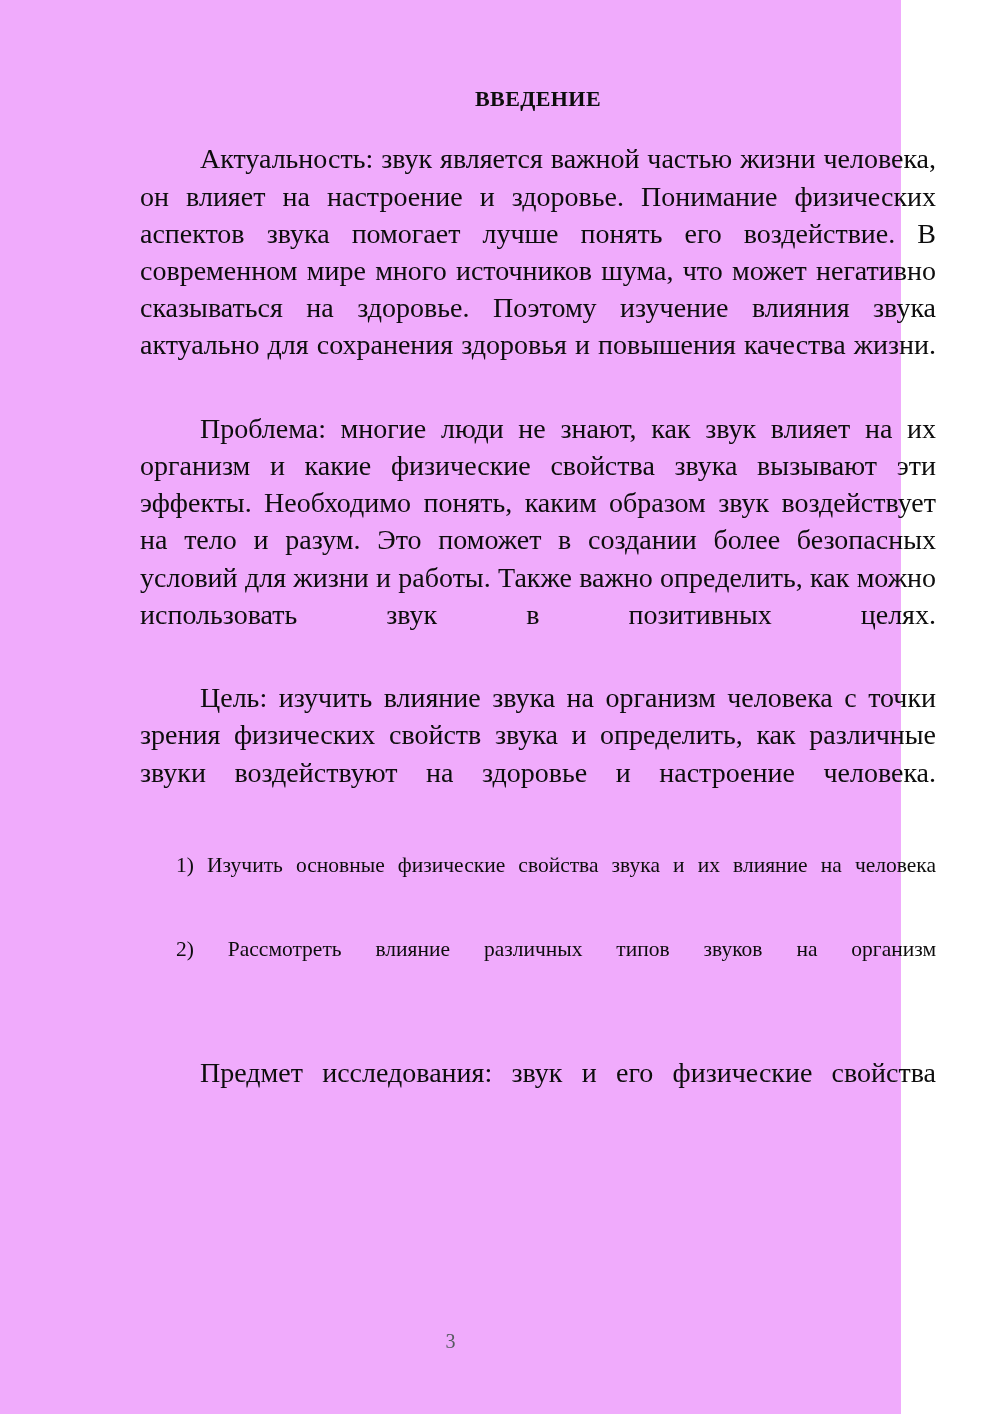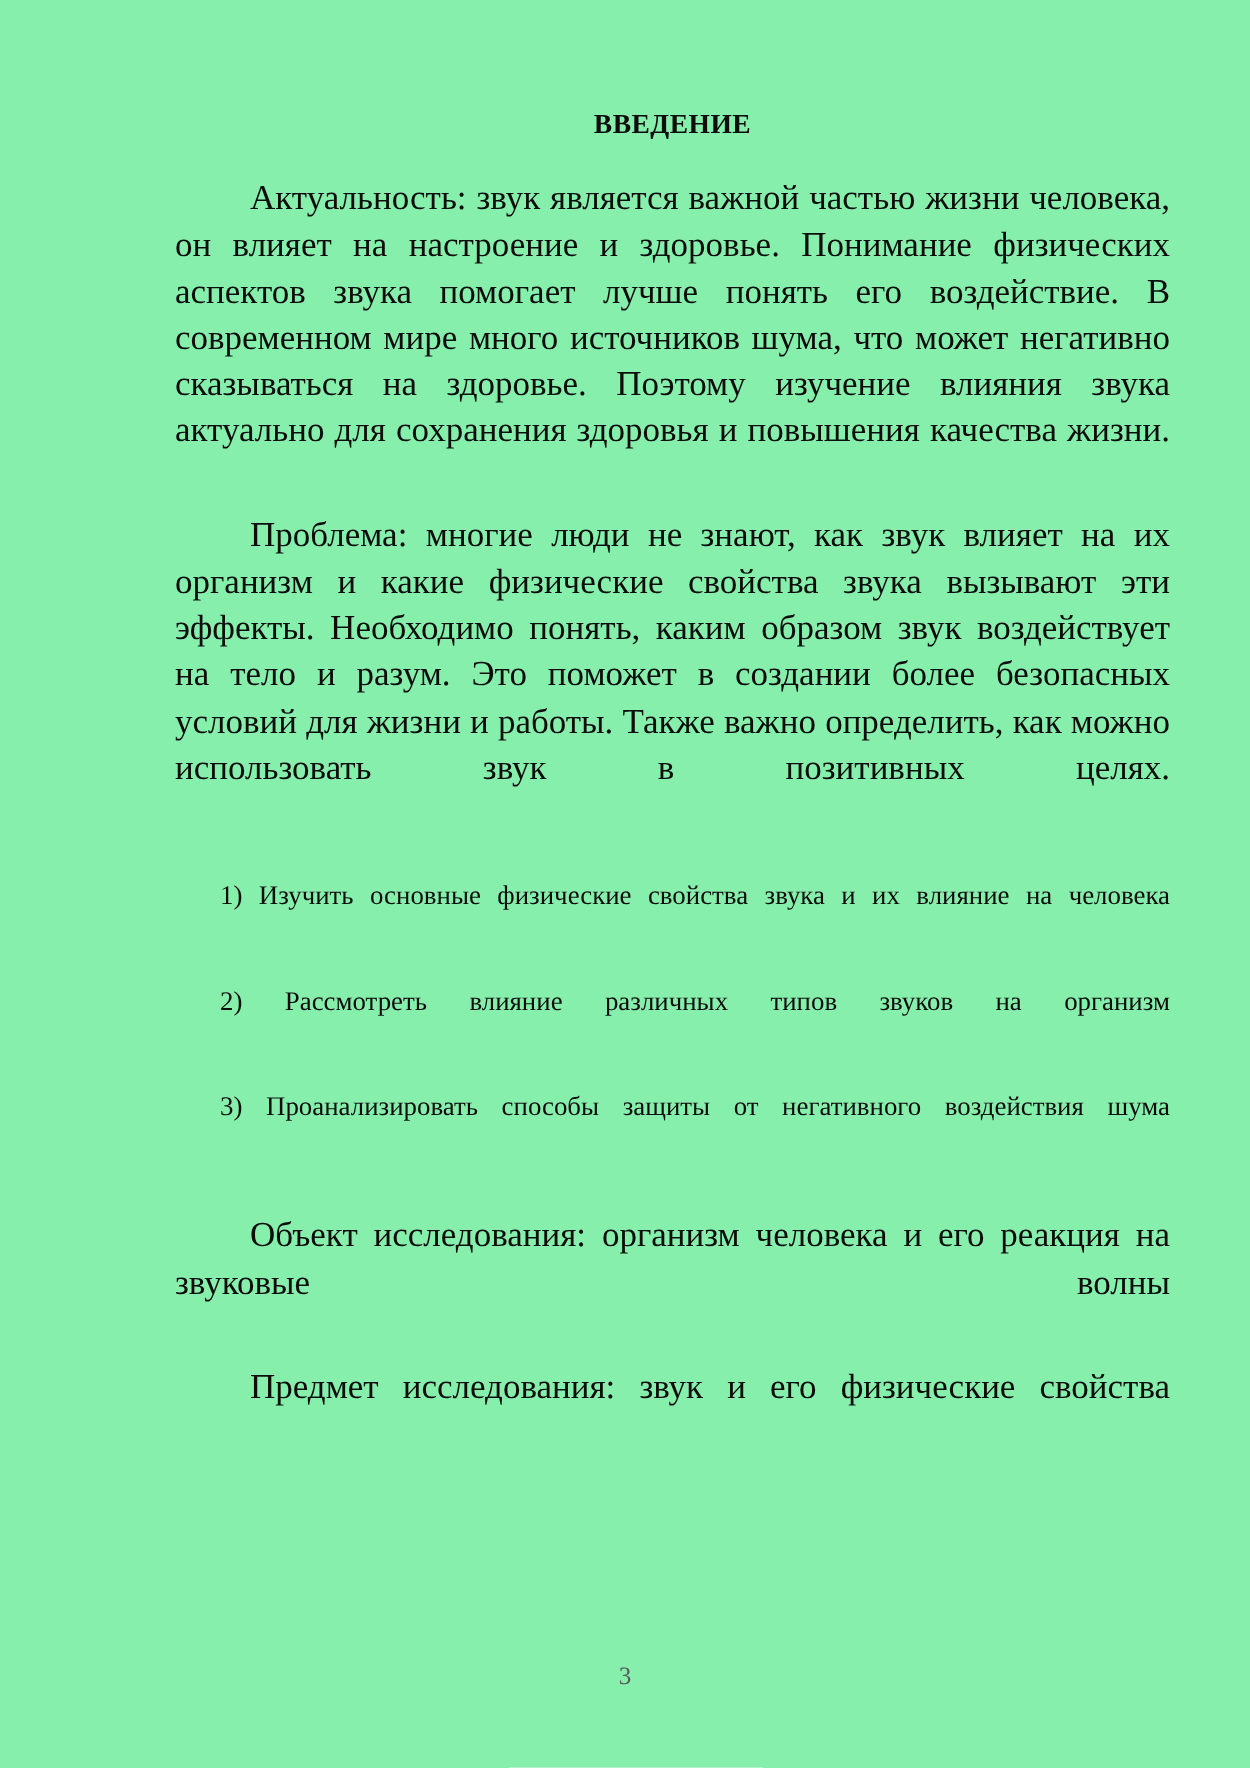--- a/index.html
+++ b/index.html
@@ -10,25 +10,25 @@
   body {
     width: 1000px;
     height: 1414px;
     font-family: "Liberation Serif", "DejaVu Serif", serif;
     color: #0d0d0d;
     position: relative;
     overflow: hidden;
   }
   .page {
     position: relative;
-    width: 1000px;
+    width: 901px;
     height: 1414px;
     box-sizing: border-box;
     padding: 0;
-    background: #86efac;
+    background: #f0abfc;
   }
   .content {
     position: absolute;
     left: 140px;
     top: 86px;
     width: 796px;
   }
   .doc-title {
     font-size: 22px;
     font-weight: bold;
@@ -83,45 +83,44 @@
     <h1 class="doc-title">ВВЕДЕНИЕ</h1>
 
     <p class="para">Актуальность: звук является важной частью жизни человека, он влияет на настроение и здоровье. Понимание физических аспектов звука помогает лучше понять его воздействие. В современном мире много источников шума, что может негативно сказываться на здоровье. Поэтому изучение влияния звука актуально для сохранения здоровья и повышения качества жизни.</p>
 
     <div class="gap-para"></div>
 
     <p class="para">Проблема: многие люди не знают, как звук влияет на их организм и какие физические свойства звука вызывают эти эффекты. Необходимо понять, каким образом звук воздействует на тело и разум. Это поможет в создании более безопасных условий для жизни и работы. Также важно определить, как можно использовать звук в позитивных целях.</p>
 
     <div class="gap-para"></div>
 
+    <p class="para">Цель: изучить влияние звука на организм человека с точки зрения физических свойств звука и определить, как различные звуки воздействуют на здоровье и настроение человека.</p>
 
     <div class="gap-para"></div>
 
 
     <div class="gap-list"></div>
 
     <p class="listitem">1) Изучить основные физические свойства звука и их влияние на человека</p>
 
     <div class="gap-list"></div>
 
     <p class="listitem">2) Рассмотреть влияние различных типов звуков на организм</p>
 
     <div class="gap-list"></div>
 
-    <p class="listitem">3) Проанализировать способы защиты от негативного воздействия шума</p>
 
     <div class="gap-list"></div>
 
 
     <div class="gap-list"></div>
 
 
     <div class="gap-para"></div>
 
-    <p class="para">Объект исследования: организм человека и его реакция на звуковые волны</p>
 
     <div class="gap-para"></div>
 
     <p class="para">Предмет исследования: звук и его физические свойства</p>
 
   </div>
 
   <div class="page-number">3</div>
 
 </div>

